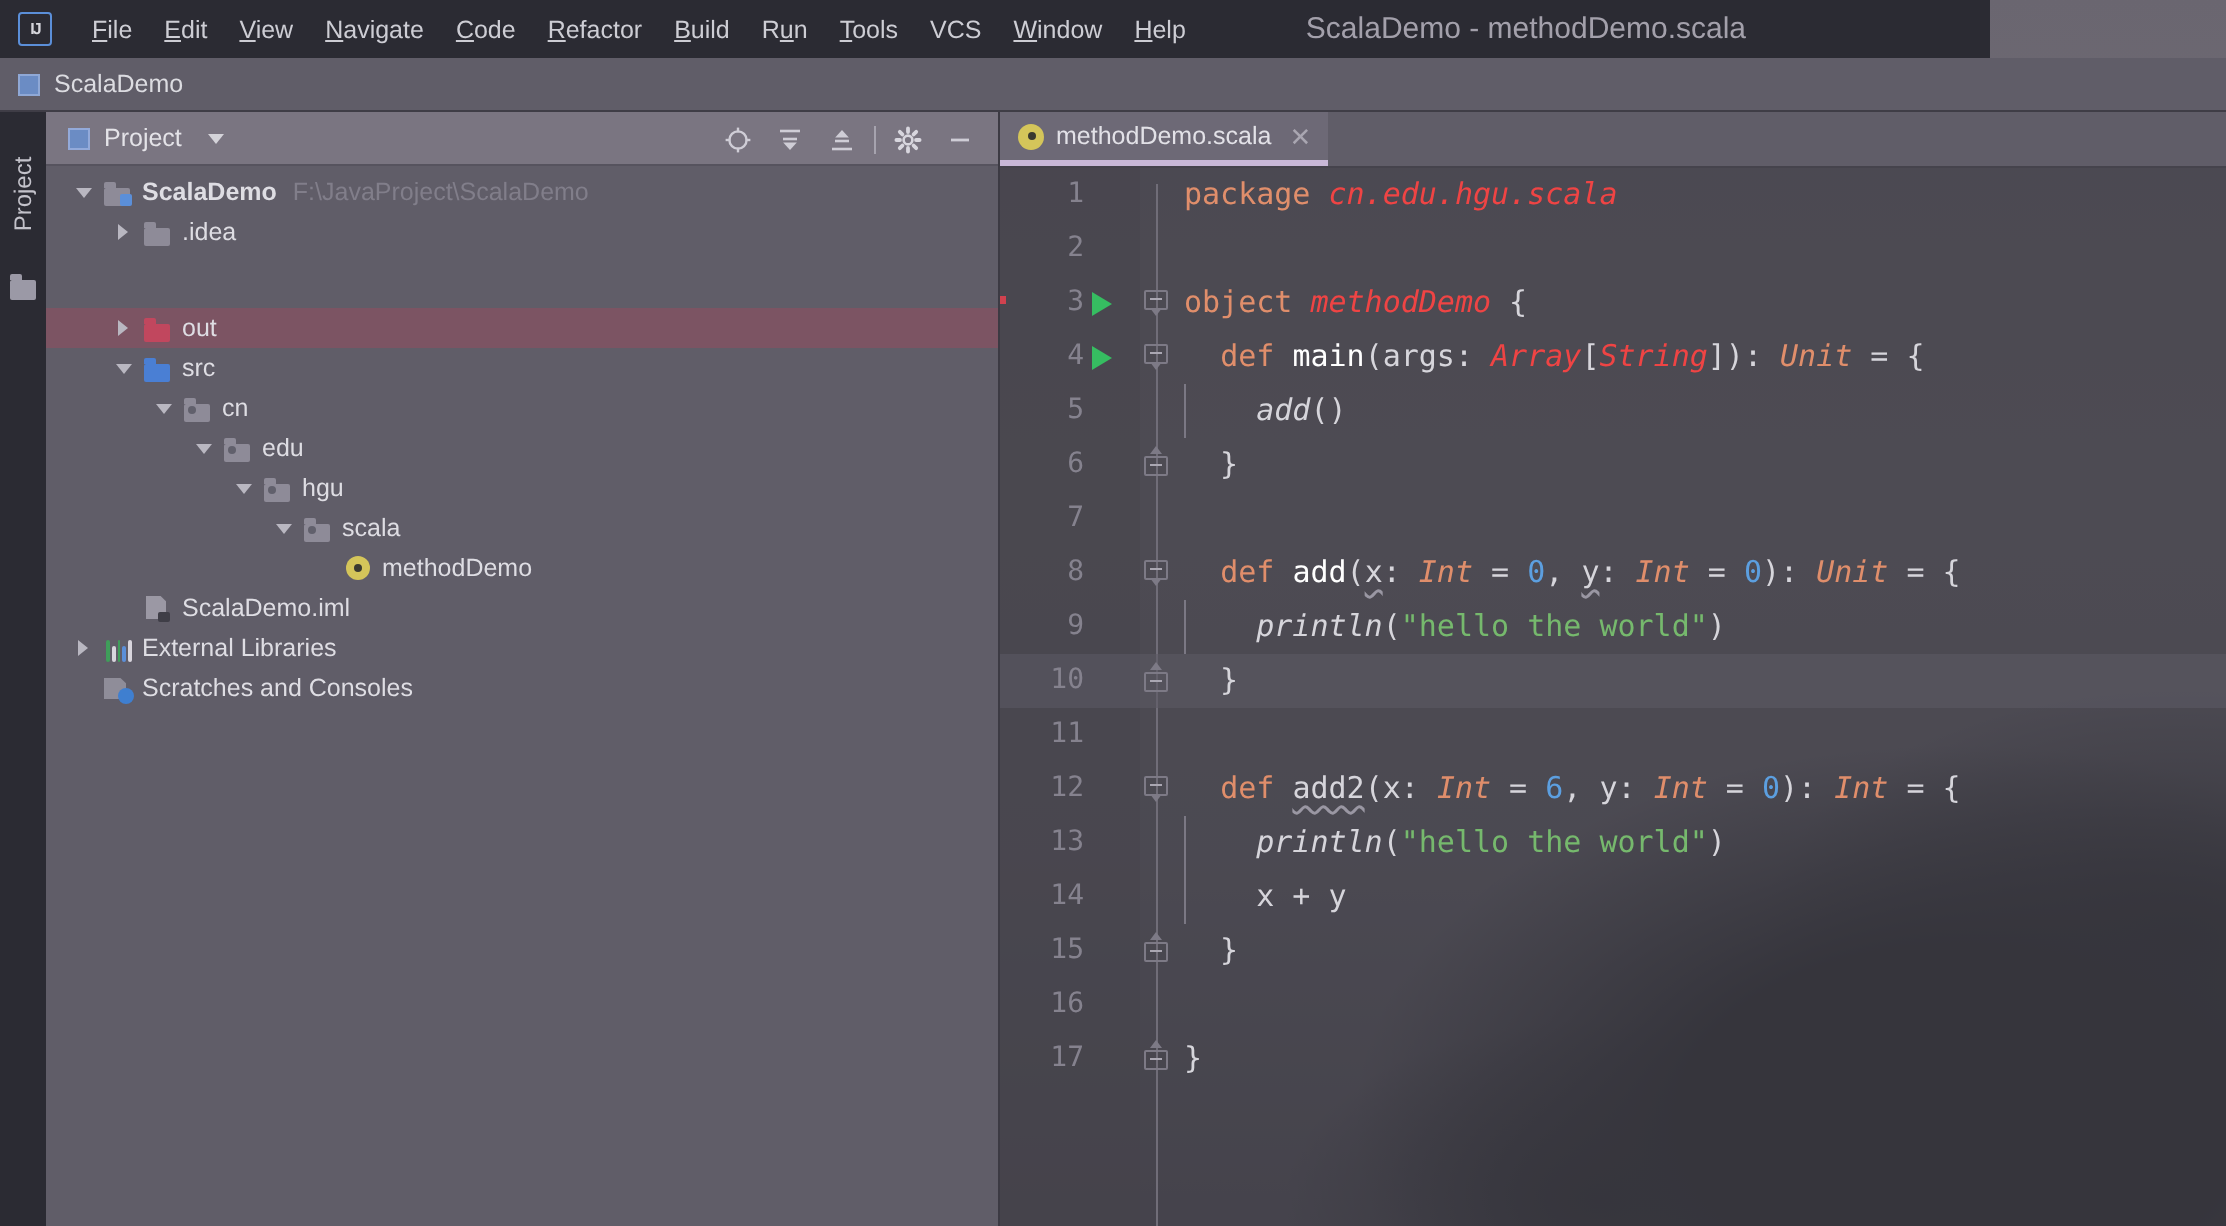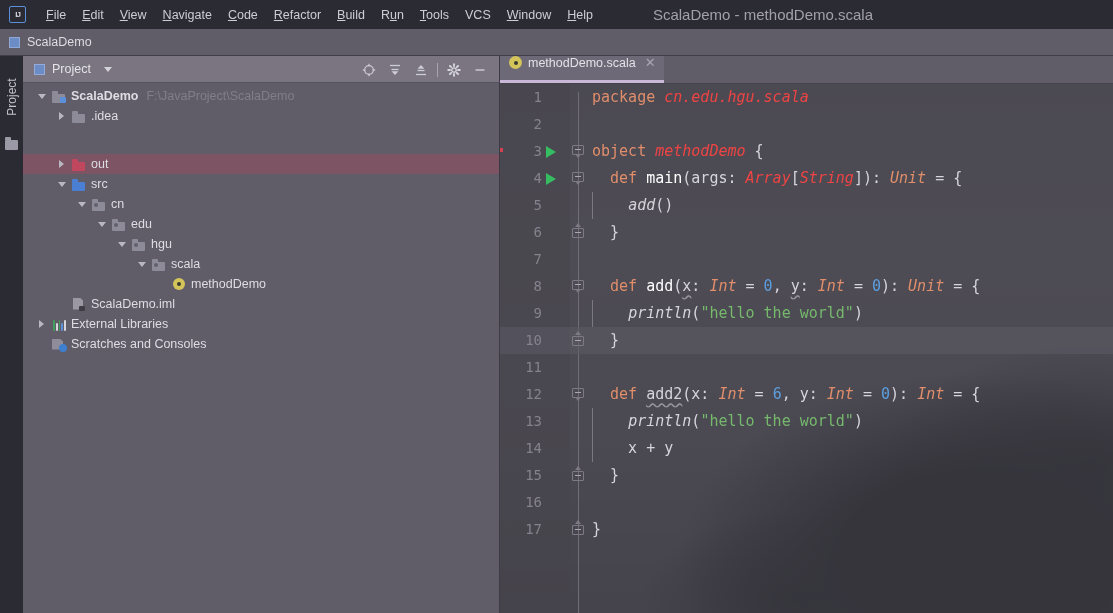--- a/index.html
+++ b/index.html
@@ -17,21 +17,21 @@
       radial-gradient(ellipse 420px 260px at 980px 560px, #1c1d22 0%, #1c1d22 34%, rgba(28,29,34,0) 72%),
       radial-gradient(ellipse 300px 180px at 1090px 470px, #1b1c21 0%, rgba(27,28,33,0) 70%),
       radial-gradient(ellipse 210px 120px at 800px 600px, #1e1f25 0%, rgba(30,31,37,0) 75%),
       radial-gradient(ellipse 180px 110px at 300px 470px, #5d5a60 0%, rgba(93,90,96,0) 70%),
       linear-gradient(180deg, #6a6670 0%, #757078 40%, #6d6a73 70%, #55525c 100%);
     z-index: 0;
   }
 
   
   #menubar {
-    position: absolute; left: 0; top: 0; width: 1113px; height: 29px;
+    position: absolute; left: 0; top: 0; width: 995px; height: 29px;
     background: #2b2b33;
     display: flex; align-items: center;
     z-index: 10;
   }
   #ide-logo {
     width: 17px; height: 17px; margin-left: 9px; margin-right: 12px;
     border: 1.5px solid #5b8fd9; border-radius: 2px;
     background: #2b2b33;
     display: flex; align-items: center; justify-content: center;
     font-size: 8px; font-weight: bold; color: #d6d6dc;
@@ -215,21 +215,21 @@
     position: absolute; left: 500px; top: 56px; width: 613px; height: 557px;
     z-index: 7;
   }
   #tabbar {
     position: relative; height: 28px; width: 100%;
     background: #605d68;
     display: flex; align-items: stretch;
     border-bottom: 1px solid #45434c;
   }
   #tab {
-    display: flex; align-items: flex-start;
+    display: flex; align-items: center;
     padding: 0 8px 0 9px;
     background: #6d6976;
     border-bottom: 3px solid #c9b8d8;
     position: relative;
   }
   #tab .tab-ico {
     width: 13px; height: 13px; border-radius: 50%;
     background: #d4c55a; margin-right: 6px;
     display: flex; align-items: center; justify-content: center; flex: none;
   }

